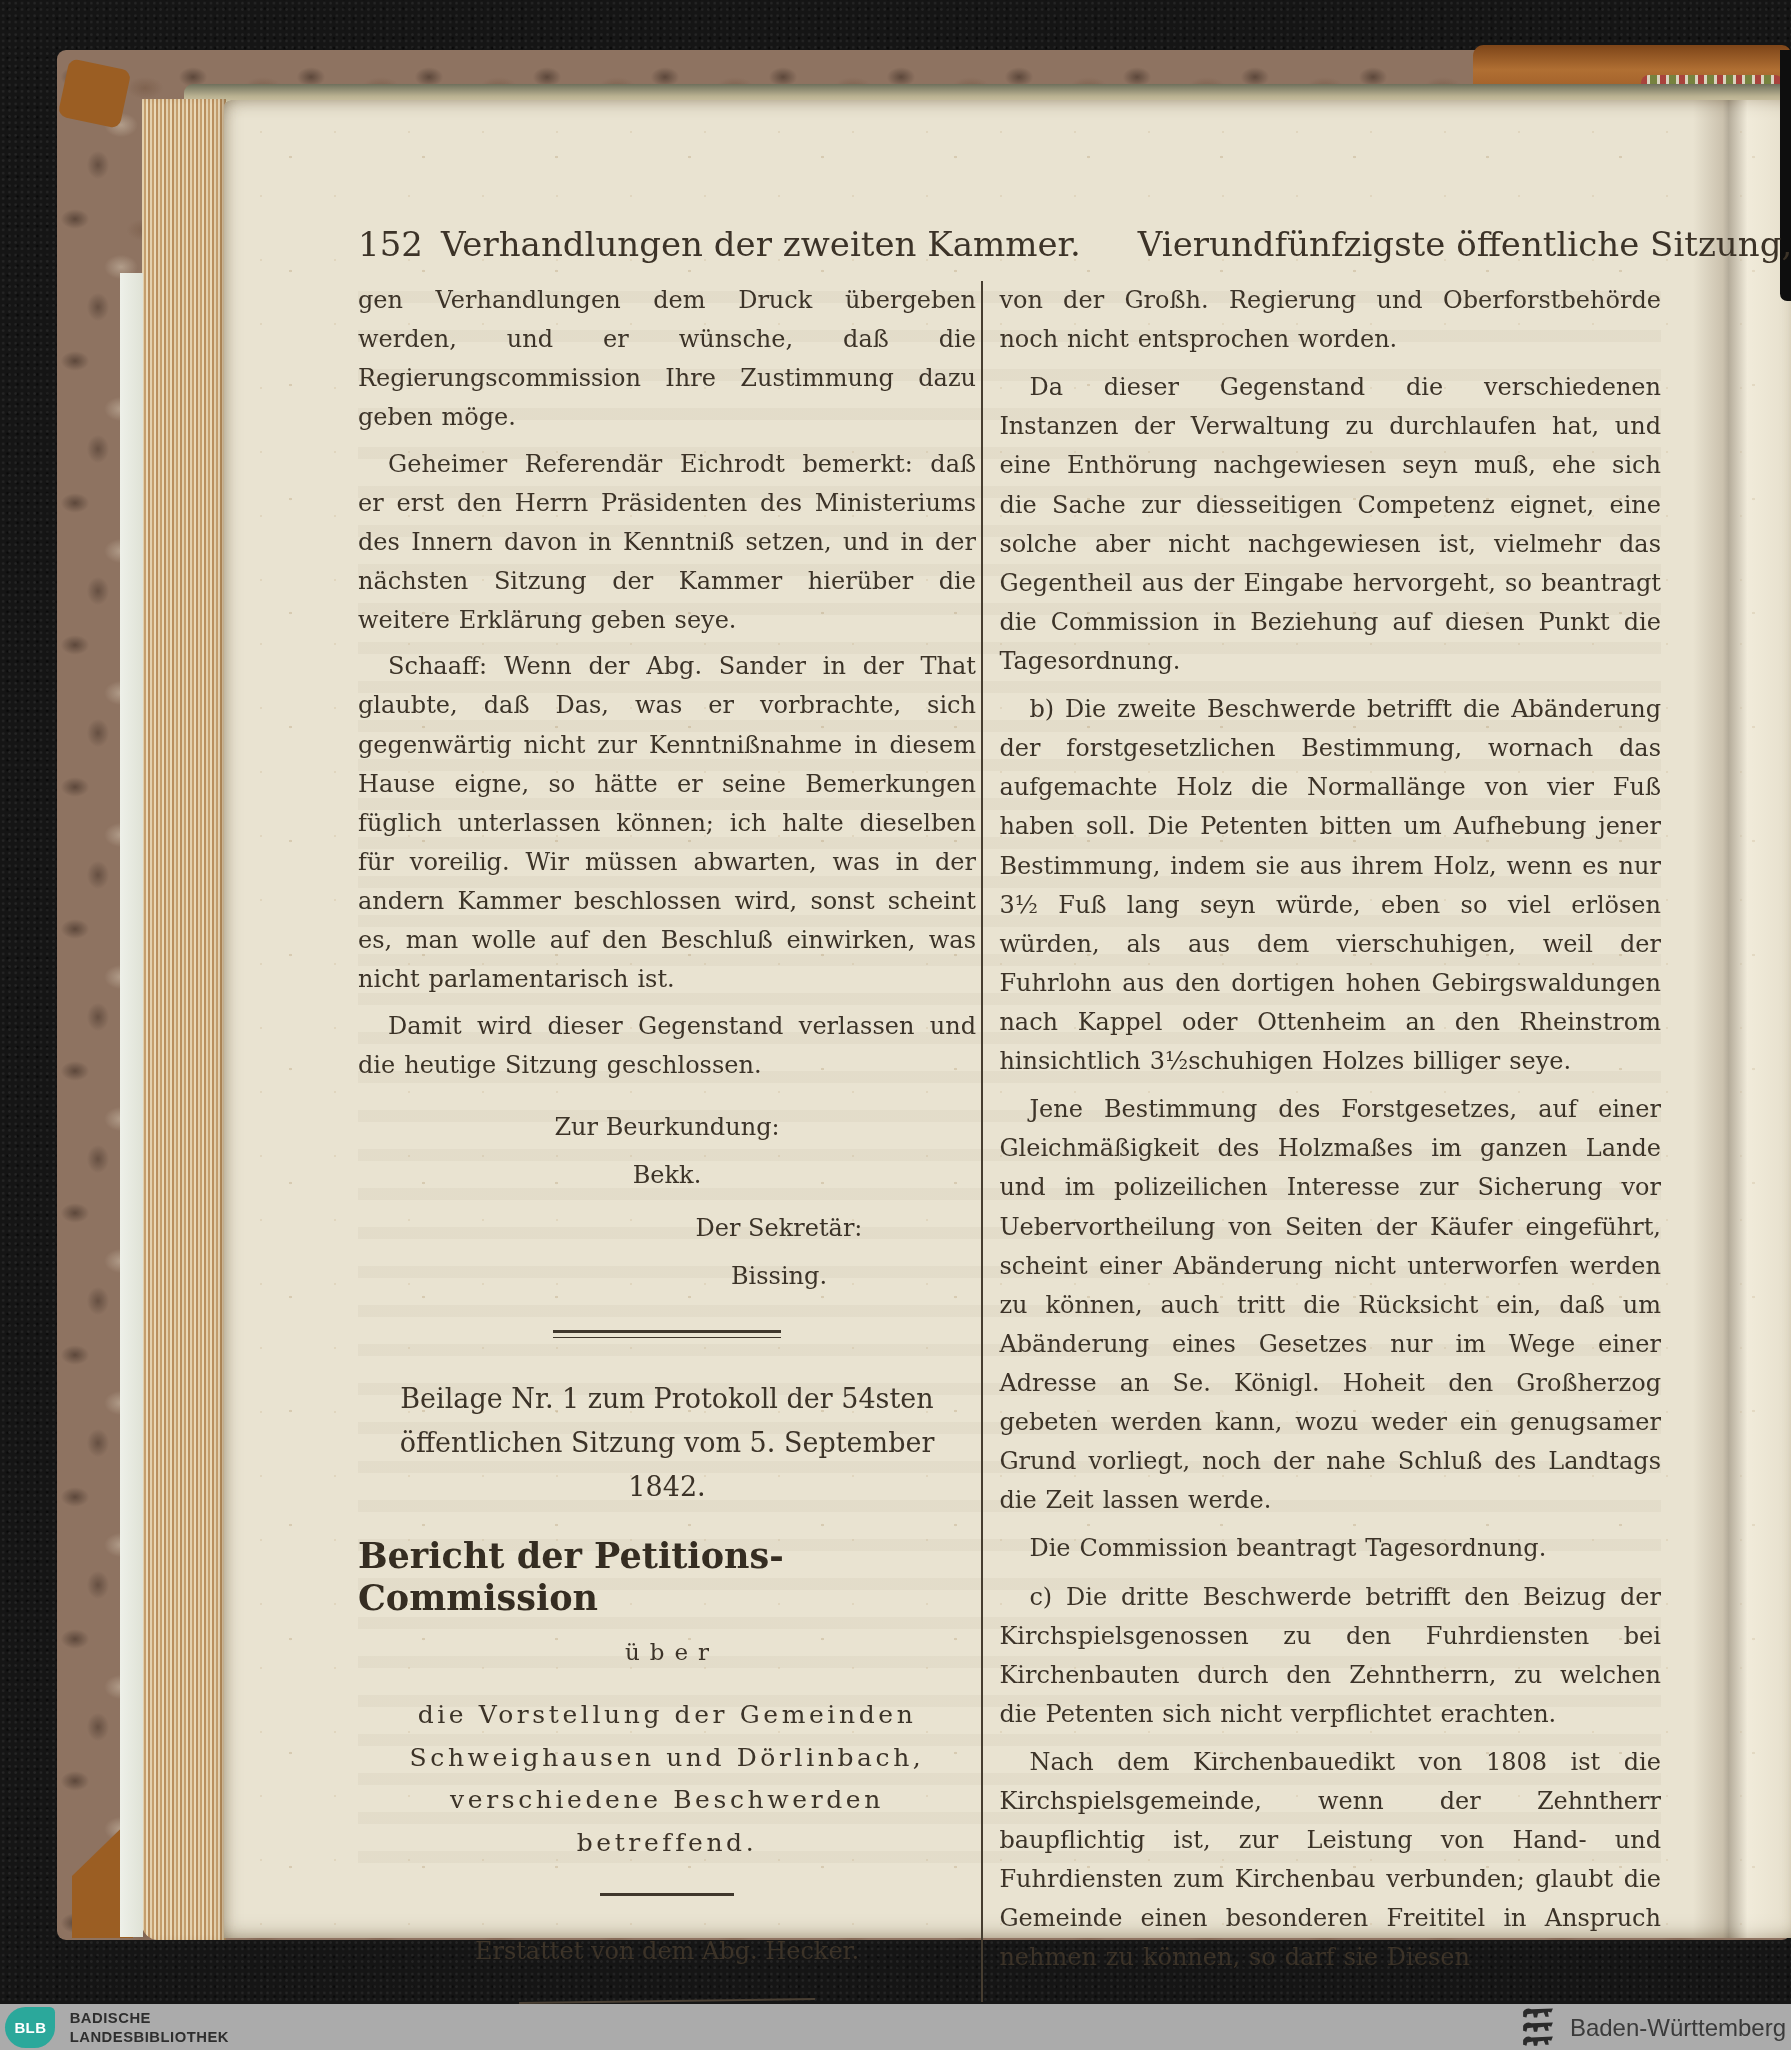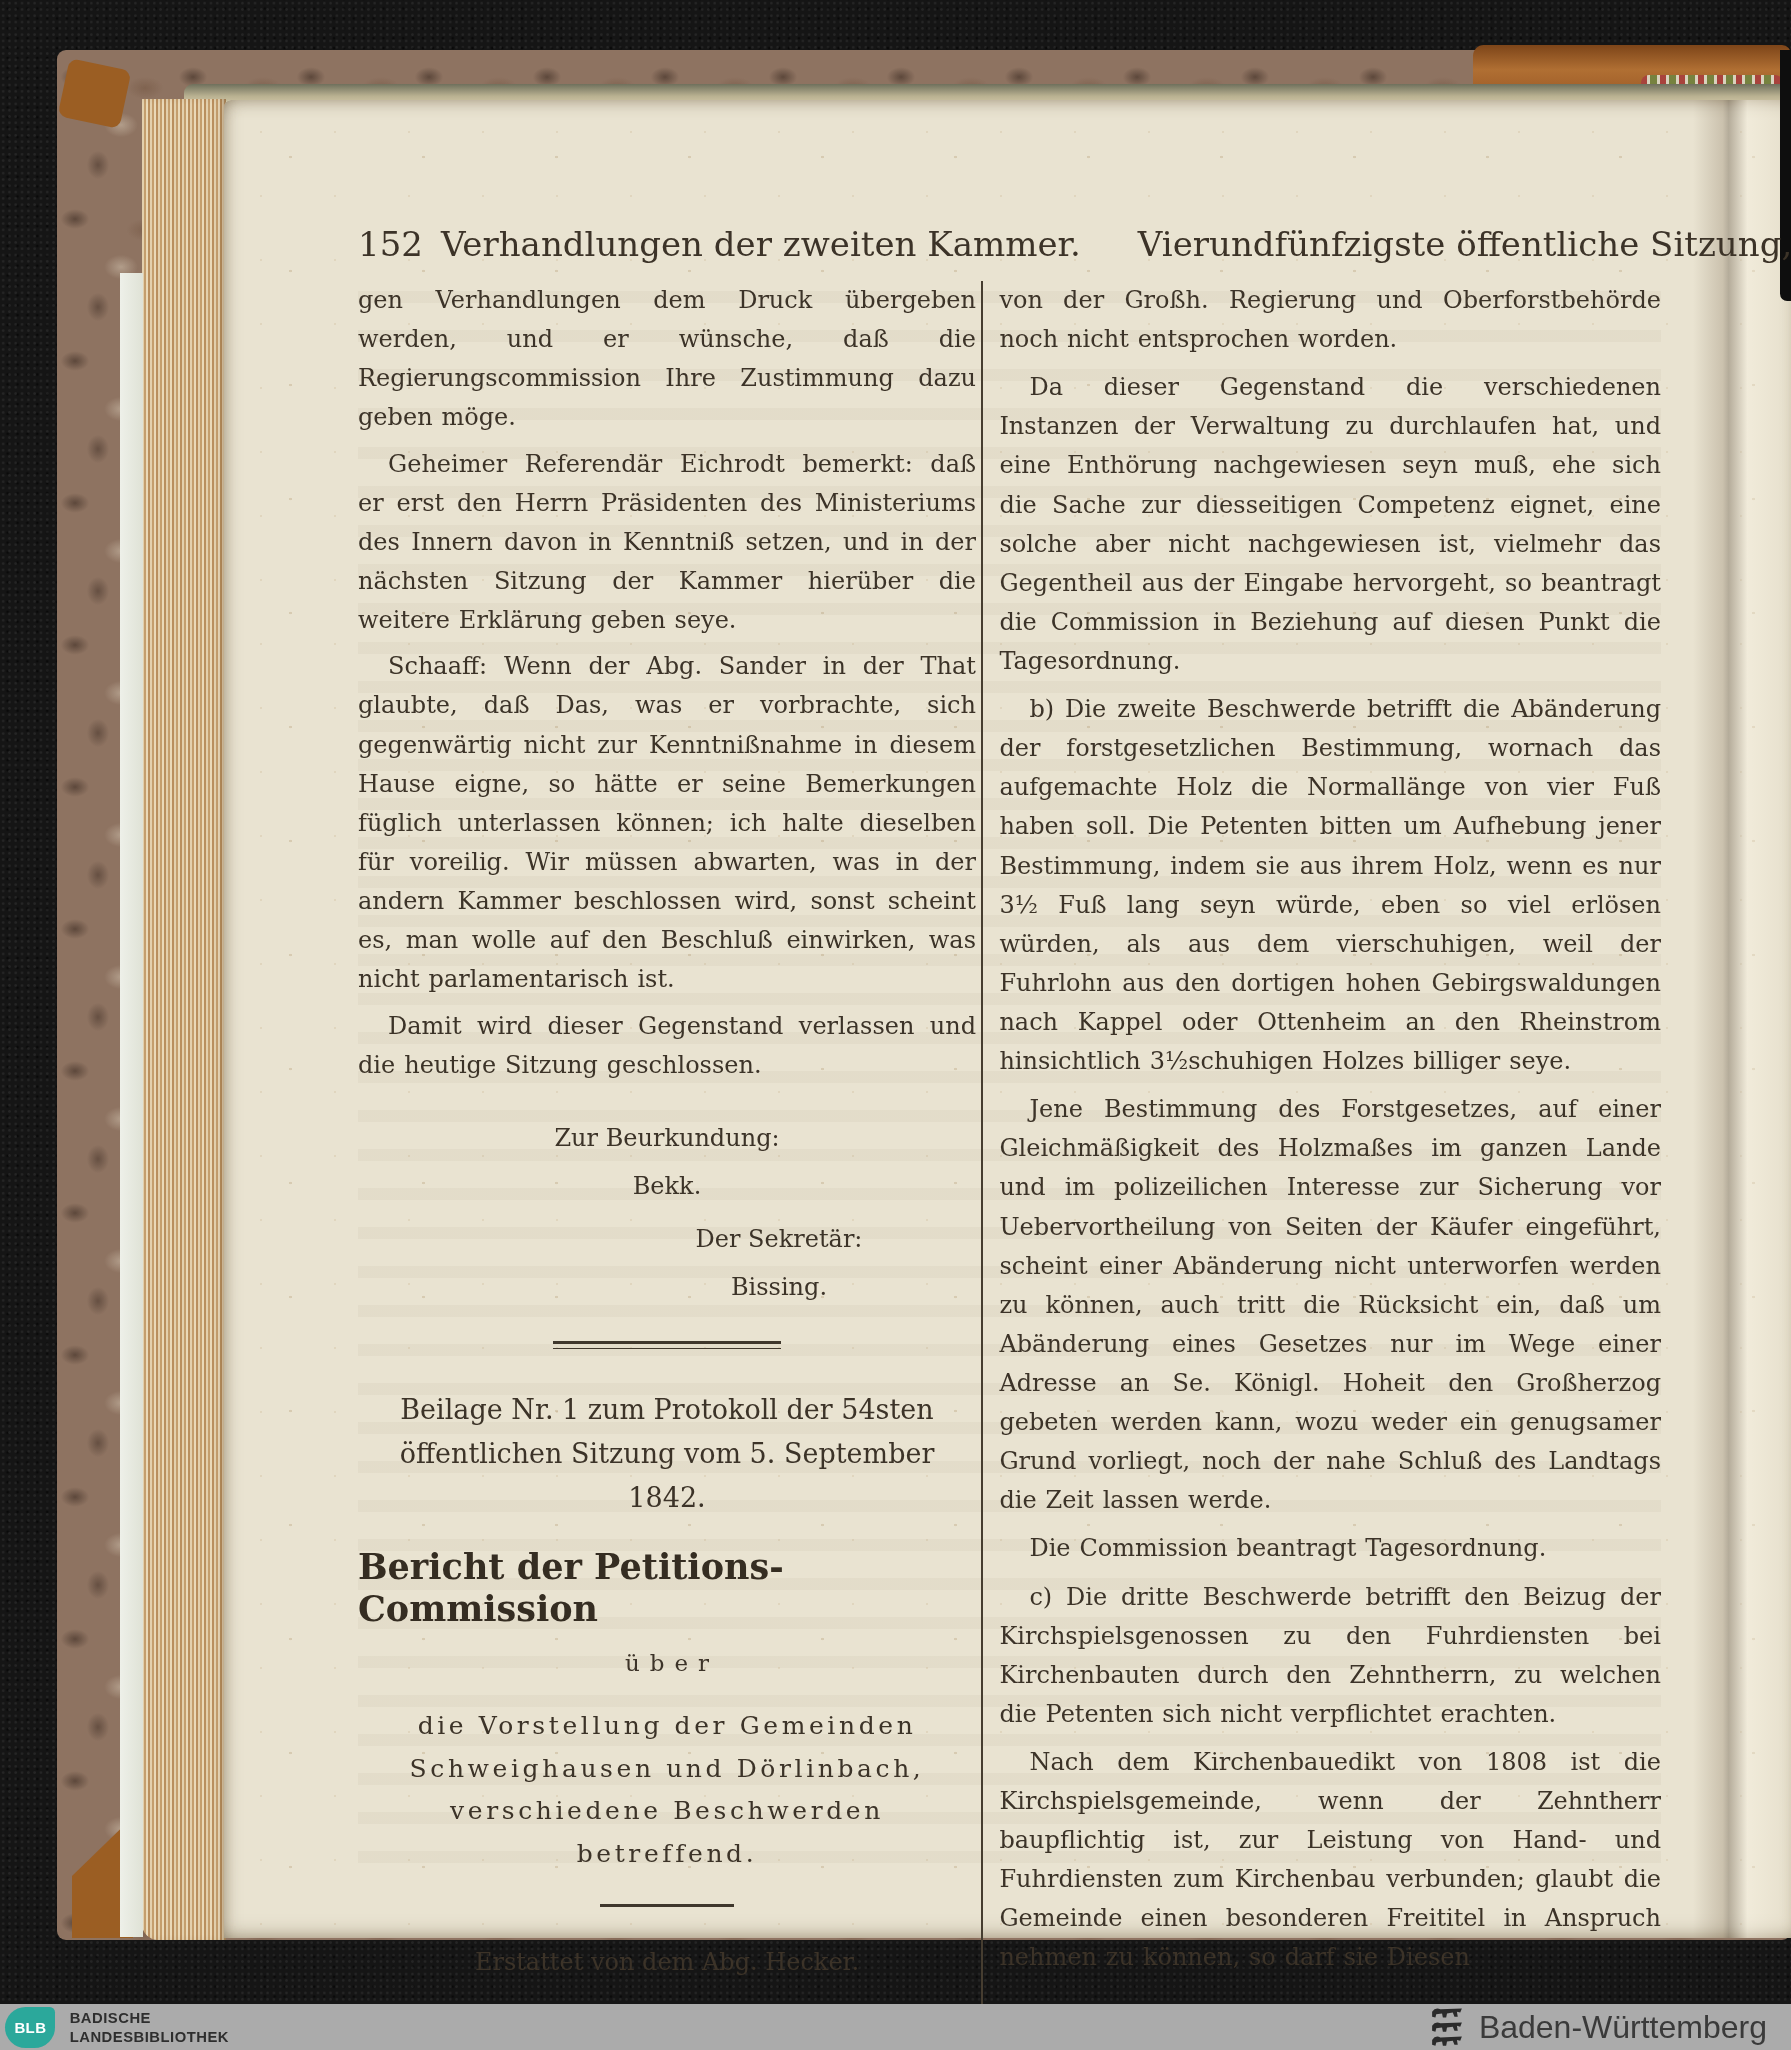--- a/index.html
+++ b/index.html
@@ -58,41 +58,41 @@
   .page-header{position:absolute;left:358px;top:224px;width:1308px;font-size:34px;color:#3c3328;white-space:nowrap;}
   .page-header .pgnum{margin-right:18px;}
   .page-header .hdr-left{margin-right:57px;}
   .columns{position:absolute;left:358px;top:281px;width:1303px;display:flex;color:#3c3328;
     font-size:24px;line-height:1.63;}
   .col-left{width:618px;}
   .col-right{flex:1;border-left:2.7px solid #463d30;padding-left:16px;margin-left:5.4px;}
   .para{margin:0 0 7.2px;text-align:justify;word-spacing:1.3px;}
   .ind{text-indent:30px;}
   .center{text-align:center;margin:0;}
-  .attest{margin-top:34px;}
+  .attest{margin-top:23px;}
   .role{margin-top:14.3px;}
   .name{margin-top:9px;}
   .shift{transform:translateX(112px);}
   .divider-double{width:228px;margin:34px auto 0;height:3.6px;border-top:3.6px solid #3f372c;border-bottom:1.8px solid #3f372c;}
   .beilage{margin-top:39px;font-size:27px;line-height:1.62;text-align:center;}
   .report-title{margin:25px 0 0;font-size:35px;font-weight:bold;text-align:left;line-height:1.2;color:#352d22;}
   .ueber{margin-top:14.3px;text-align:center;font-size:23px;letter-spacing:9.9px;text-indent:9.9px;}
   .subject{margin-top:16px;text-align:center;font-size:25px;letter-spacing:3.6px;line-height:1.7;}
   .divider-short{width:134px;margin:29px auto 0;border-top:3.6px solid #3f372c;}
   .erstattet{margin-top:36px;text-align:center;}
   .divider-thin{width:296px;margin:29px auto 0;border-top:2.7px solid #4a4034;transform:rotate(-0.8deg);}
   .col-right .para{margin-bottom:9px;}
 
   
   .footer{position:absolute;left:0;bottom:0;width:1791px;height:47px;background:#ababab;
     display:flex;align-items:center;font-family:"Liberation Sans", sans-serif;}
   .blb-badge{width:50px;height:41px;margin-left:5.4px;background:#2ba89b;border-radius:21.5px 5.4px 21.5px 21.5px;
     display:flex;align-items:center;justify-content:center;color:#fff;font-weight:bold;font-size:15px;letter-spacing:0.4px;}
   .blb-name{margin-left:14.3px;font-size:14.8px;font-weight:bold;color:#2e2e2e;line-height:1.22;letter-spacing:0.5px;}
-  .footer-right{margin-left:auto;margin-right:24px;display:flex;align-items:center;gap:12.5px;color:#3a3a3a;font-size:32px;}
+  .footer-right{margin-left:auto;margin-right:5px;display:flex;align-items:center;gap:12.5px;color:#3a3a3a;font-size:24px;}
   .coa{display:block;}
 </style>
 </head>
 <body>
 
 <div class="stage">
 
   <div class="cover"></div>
   <div class="leather-tl"></div>
   <div class="leather-bl"></div>

